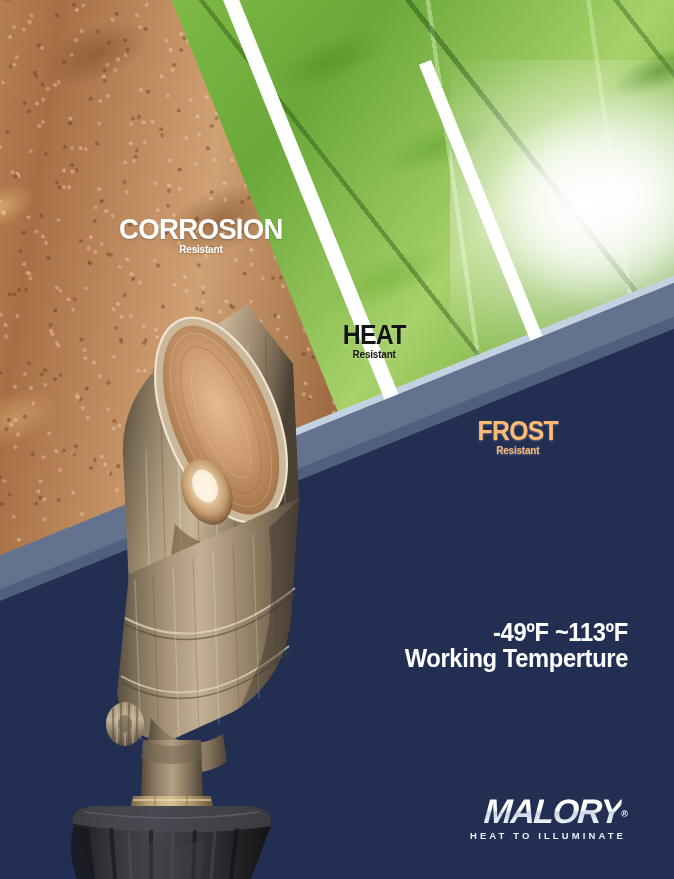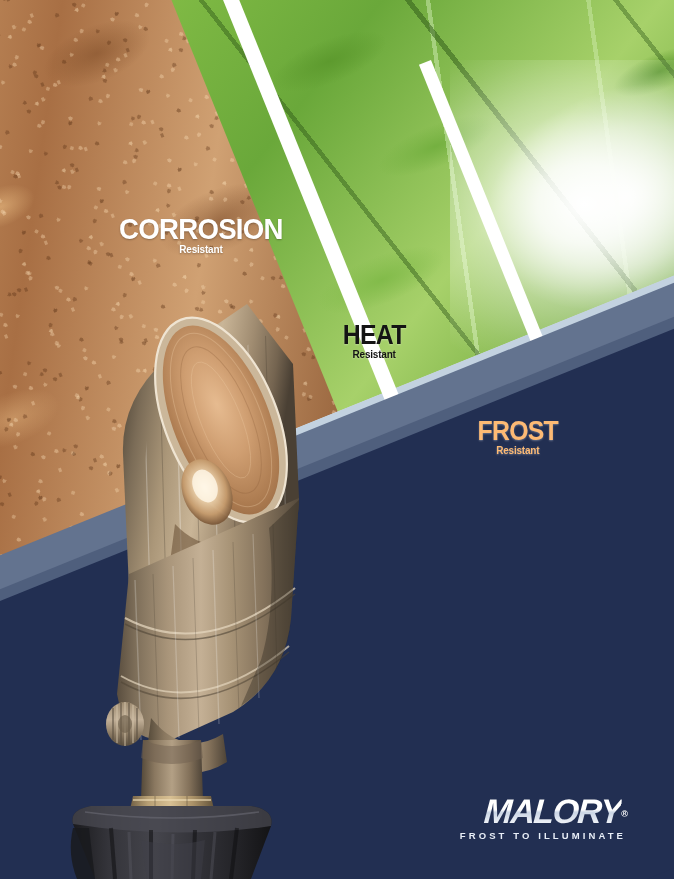--- a/index.html
+++ b/index.html
@@ -551,20 +551,24 @@
           <path d="M160,544 L156,591" stroke="#5f5f69" stroke-width="3" fill="none"></path>
         </g>
 
         <path d="M18,540 Q12,566 22,591 L40,591 L34,540 Z" fill="#191a1d" opacity=".85"></path>
 
         <path d="M86,552 Q118,560 150,552 L146,591 L92,591 Z" fill="#40404a" opacity=".45"></path>
       </g>
     </svg>
   </div>
 
+  <div id="temp-block">
+    <span class="temp-range">-49ºF ~113ºF</span>
+    <span class="temp-label">Working Temperture</span>
+  </div>
 
 
   <div id="logo">
     <span class="logo-word">MALORY</span><span class="logo-reg">®</span>
-    <span class="logo-tag">FROST TO ILLUMINATE</span>
+    <span class="logo-tag">HEAT TO ILLUMINATE</span>
   </div>
 
 </div>
 
 </body></html>

